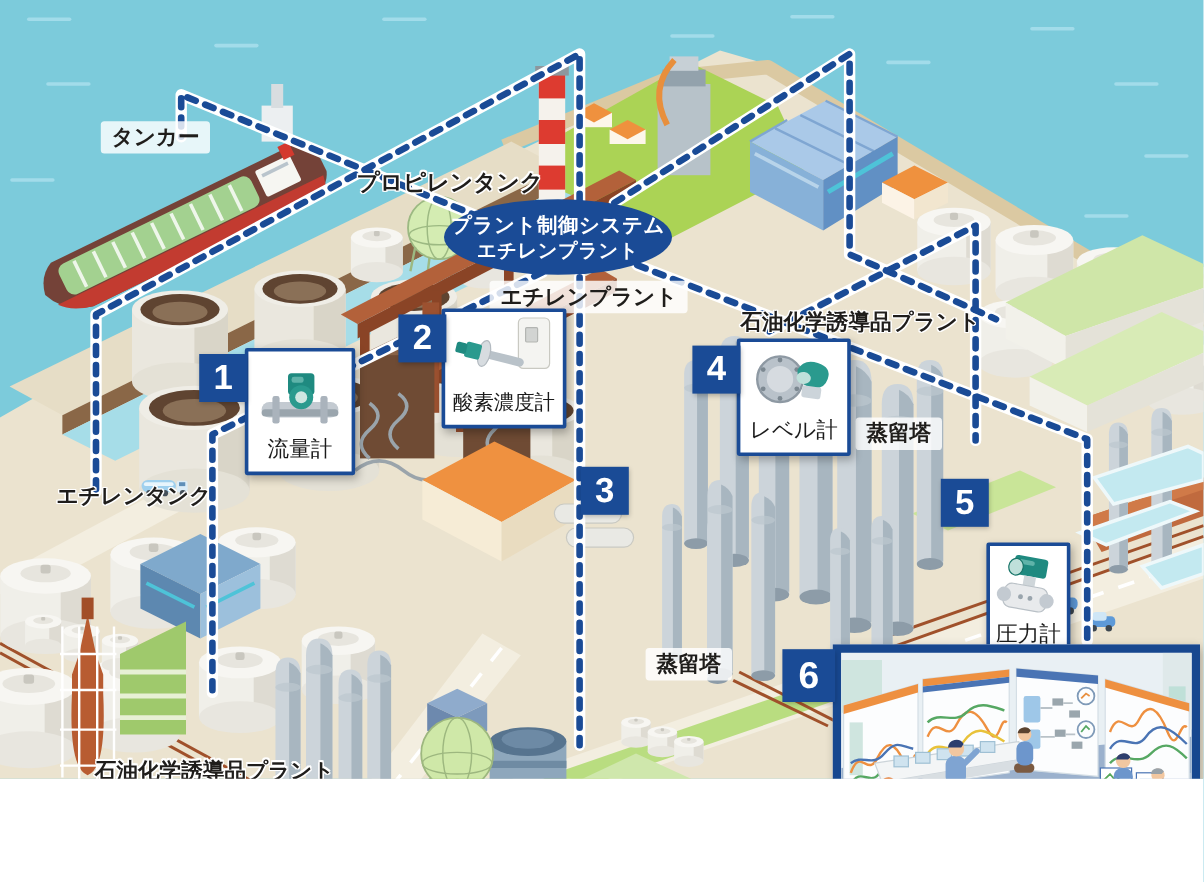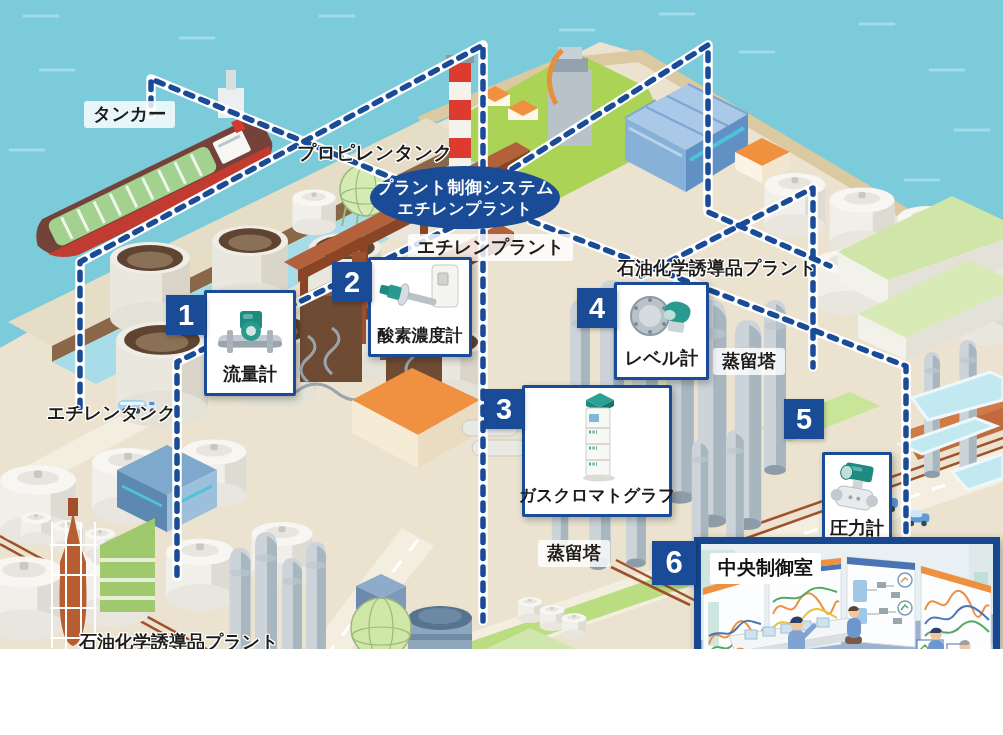--- a/index.html
+++ b/index.html
@@ -16,21 +16,21 @@
           align-items:center;justify-content:center;color:#fff;font-weight:700;}
   .bubble .l1{font-size:17px;letter-spacing:.5px;font-family:Liberation Serif, serif;}
   .bubble .l2{font-size:16px;letter-spacing:.5px;}
   .plate{position:absolute;z-index:9;width:40px;height:40px;background:#1a4b96;
          color:#fff;font-weight:700;font-size:29px;display:flex;align-items:center;
          justify-content:center;box-shadow:1px 2px 4px rgba(0,0,0,.25);}
   .card{position:absolute;z-index:8;background:#fff;border:3px solid #1a4b96;
         border-radius:2px;box-shadow:2px 3px 7px rgba(0,0,0,.28);
         display:flex;flex-direction:column;align-items:center;box-sizing:border-box;}
   .card .icon{flex:1;display:flex;align-items:center;justify-content:center;width:100%;}
-  .card .cap{font-weight:700;color:#1b1b1b;margin:0 2px 7px 2px;white-space:nowrap;}
+  .card .cap{font-weight:400;color:#1b1b1b;margin:0 2px 7px 2px;white-space:nowrap;}
   .panel{position:absolute;z-index:8;left:694px;top:537px;width:306px;height:194px;
          box-sizing:border-box;border:7px solid #17478f;background:#e8eef3;
          box-shadow:2px 3px 8px rgba(0,0,0,.3);}
   .panel-label{position:absolute;z-index:10;left:9px;top:9px;background:#fff;
                padding:2px 8px 3px 8px;border-radius:2px;font-weight:700;
                font-size:19px;color:#111;}
 </style>
 </head>
 <body>
 
@@ -407,35 +407,20 @@
         <ellipse cx="26" cy="7.5" rx="5" ry="11" fill="#d7dce0" stroke="#b3bac0"></ellipse>
         <rect x="10" y="1" width="13" height="13" rx="2" fill="#2a9a8e"></rect>
         <rect x="2" y="3" width="9" height="9" rx="2" fill="#1f8a80"></rect>
       </g>
     </svg>
   </div>
   <div class="cap" style="font-size:17px;">酸素濃度計</div>
 </div>
 
 <div class="plate" style="left:484px;top:389px;">3</div>
-<div class="card" style="left:522px;top:385px;width:150px;height:132px;">
-  <div class="icon">
-    <svg width="70" height="92" viewBox="0 0 70 92">
-      <polygon points="24,10 38,3 52,10 38,17" fill="#2aa195"></polygon>
-      <polygon points="24,10 24,16 38,23 38,17" fill="#1f8a80"></polygon>
-      <polygon points="38,17 52,10 52,16 38,23" fill="#177468"></polygon>
-      <rect x="24" y="18" width="24" height="68" rx="2" fill="#f7f7f4" stroke="#cfcfc9"></rect>
-      <rect x="27" y="24" width="10" height="8" rx="1" fill="#7fb6d9"></rect>
-      <path d="M24,38 h24 M24,54 h24 M24,70 h24" stroke="#d8d8d2" stroke-width="2"></path>
-      <path d="M27,42 h8 M27,58 h8 M27,74 h8" stroke="#49b0a4" stroke-width="3" stroke-dasharray="2 1.5"></path>
-      <ellipse cx="37" cy="88" rx="16" ry="3.5" fill="#dddcd4"></ellipse>
-    </svg>
-  </div>
-  <div class="cap" style="font-size:17px;">ガスクロマトグラフ</div>
-</div>
 
 <div class="plate" style="left:577px;top:288px;">4</div>
 <div class="card" style="left:614px;top:282px;width:95px;height:98px;">
   <div class="icon">
     <svg width="76" height="56" viewBox="0 0 76 56">
       <circle cx="26" cy="28" r="19" fill="#b9c2ca" stroke="#8e99a3" stroke-width="2"></circle>
       <circle cx="26" cy="28" r="11" fill="#d6dbe0"></circle>
       <g fill="#7c8891">
         <circle cx="26" cy="12" r="2"></circle>
             <circle cx="40" cy="20" r="2"></circle>
@@ -566,16 +551,15 @@
       <rect x="190" y="162" width="19" height="9" rx="4" fill="#7b5a41"></rect>
       <rect x="191" y="142" width="16" height="22" rx="7" fill="#7fa4d2"></rect>
       <circle cx="199" cy="136" r="6" fill="#f2c7a0"></circle>
       <path d="M193,135 a6.5,6.5 0 0 1 12,-2 l-2,2 Z" fill="#3fa394"></path>
       <rect x="256" y="126" width="17" height="8" rx="4" fill="#7b5a41"></rect>
       <rect x="257" y="108" width="14" height="20" rx="6" fill="#88acd8"></rect>
       <circle cx="264" cy="102" r="5.5" fill="#f2c7a0"></circle>
       <path d="M258,101 a6,6 0 0 1 11,-2 l-2,2 Z" fill="#9aa2a8"></path>
     </g>
   </svg>
-  <div class="panel-label">中央制御室</div>
 </div>
 
 </div>
 
 </body></html>

